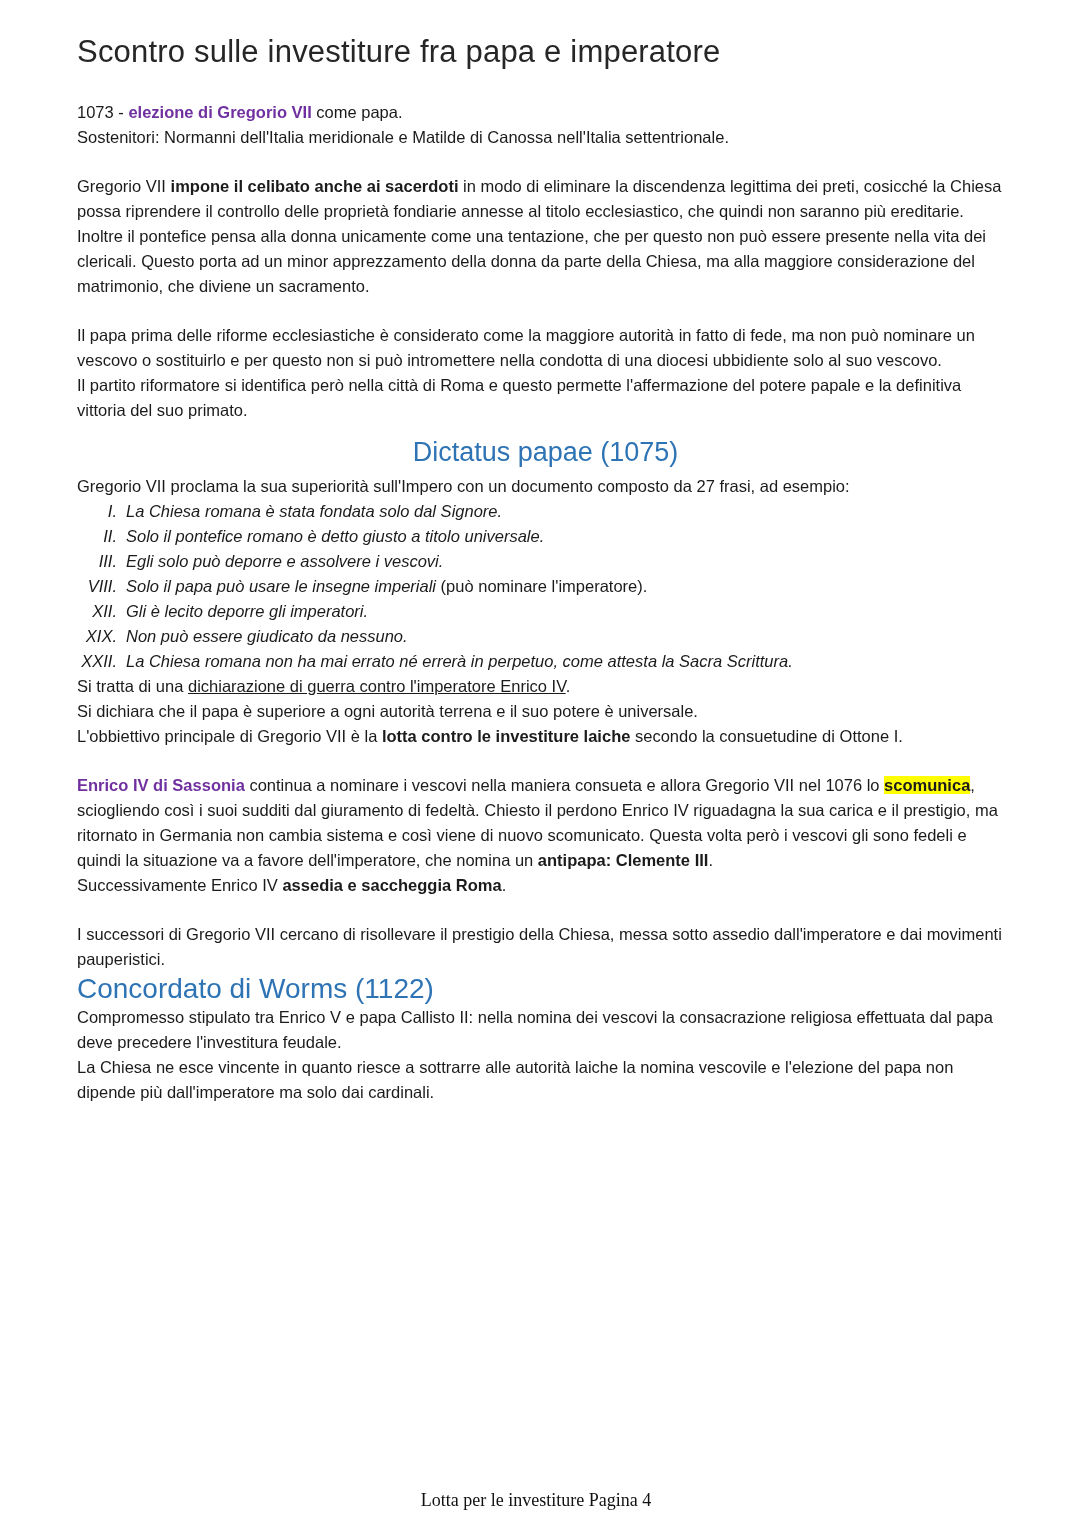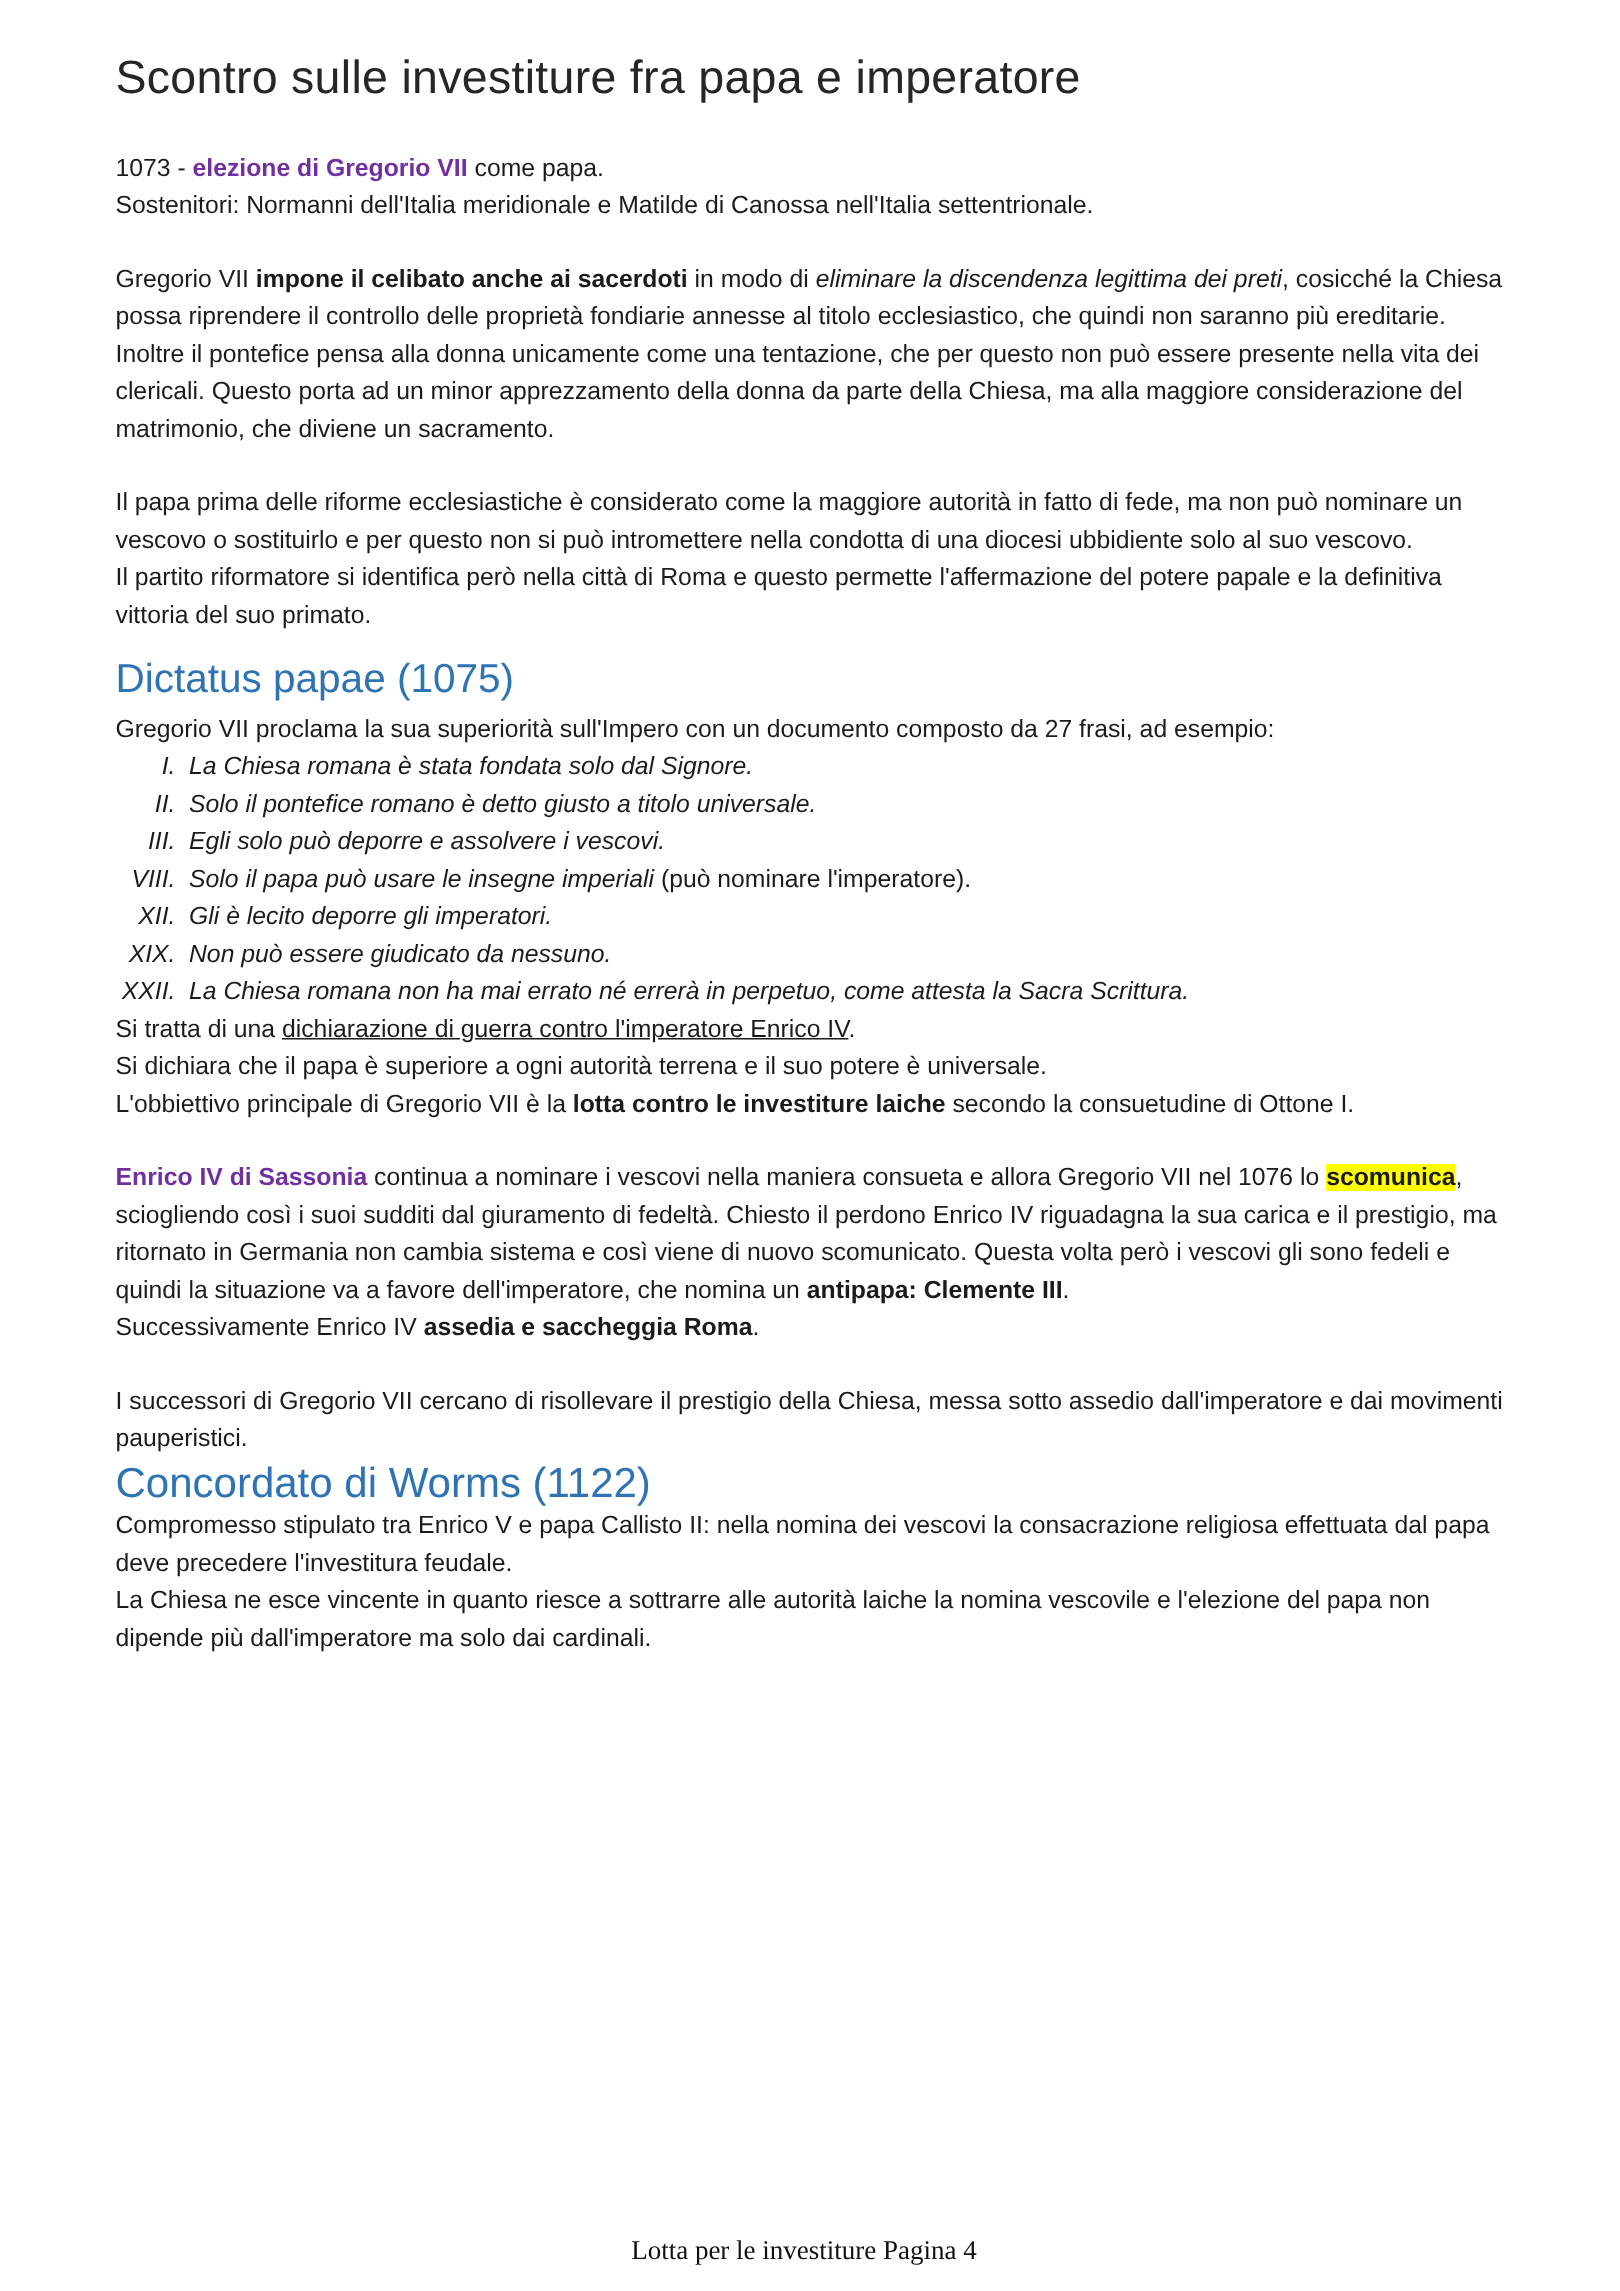--- a/index.html
+++ b/index.html
@@ -14,29 +14,29 @@
     overflow:hidden;
   }
   .title {
     font-size:31px; font-weight:400; color:#262626;
     margin:0 0 30px 0; letter-spacing:0.2px;
   }
   .para { font-size:16.5px; line-height:25px; margin:0; max-width:948px; }
   .sp  { margin-top:24px; }
   .sec-h1 {
     font-size:27px; font-weight:400; color:#2e74b5;
-    margin:13px 0 5px 0; line-height:33px;
+    margin:13px 0 5px 0; line-height:33px;text-align:center;
   }
   .sec-h2 {
     font-size:28px; font-weight:400; color:#2e74b5;
     margin:2px 0 2px 0; line-height:29px;
   }
   .purple { color:#7030a0; font-weight:700; }
   .b { font-weight:700; }
-  .i { font-style:italic; }
+  .i { }
   .u { text-decoration:underline; }
   .hl { background:#ffff00; font-weight:700; }
   .dlist { margin-left:-10px; }
   .drow { display:flex; }
   .dnum { flex:0 0 50px; width:50px; text-align:right; font-style:italic; }
   .dtext { margin-left:9px; font-style:italic; }
   .rm { font-style:normal; }
   .footer {
     position:absolute; left:0; right:0; bottom:16px;
     text-align:center;

